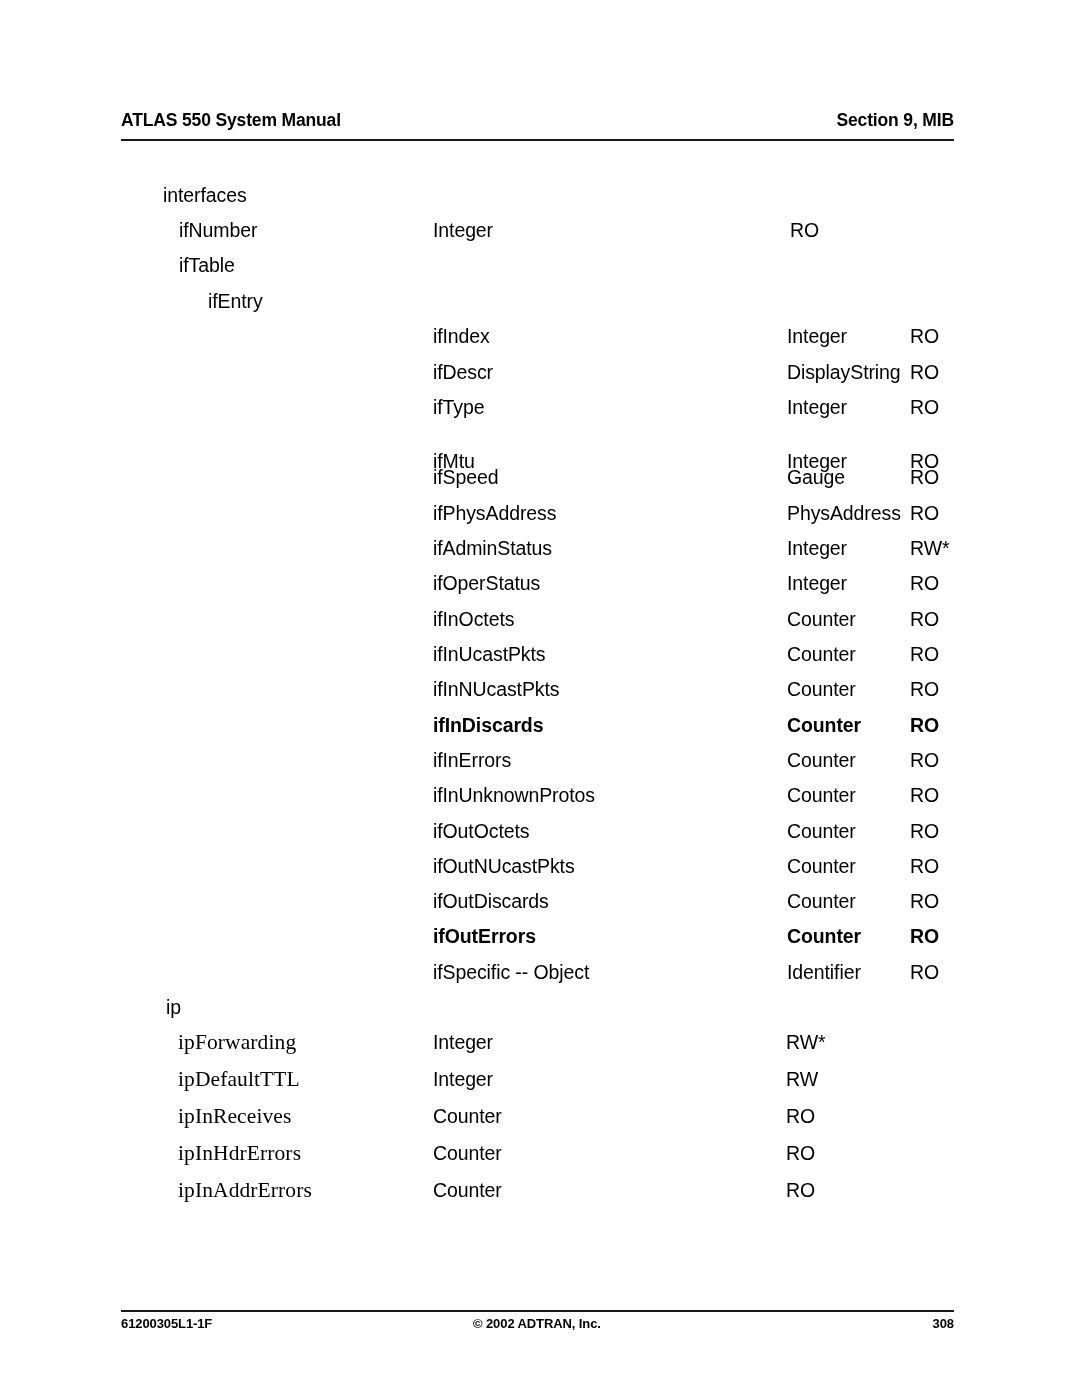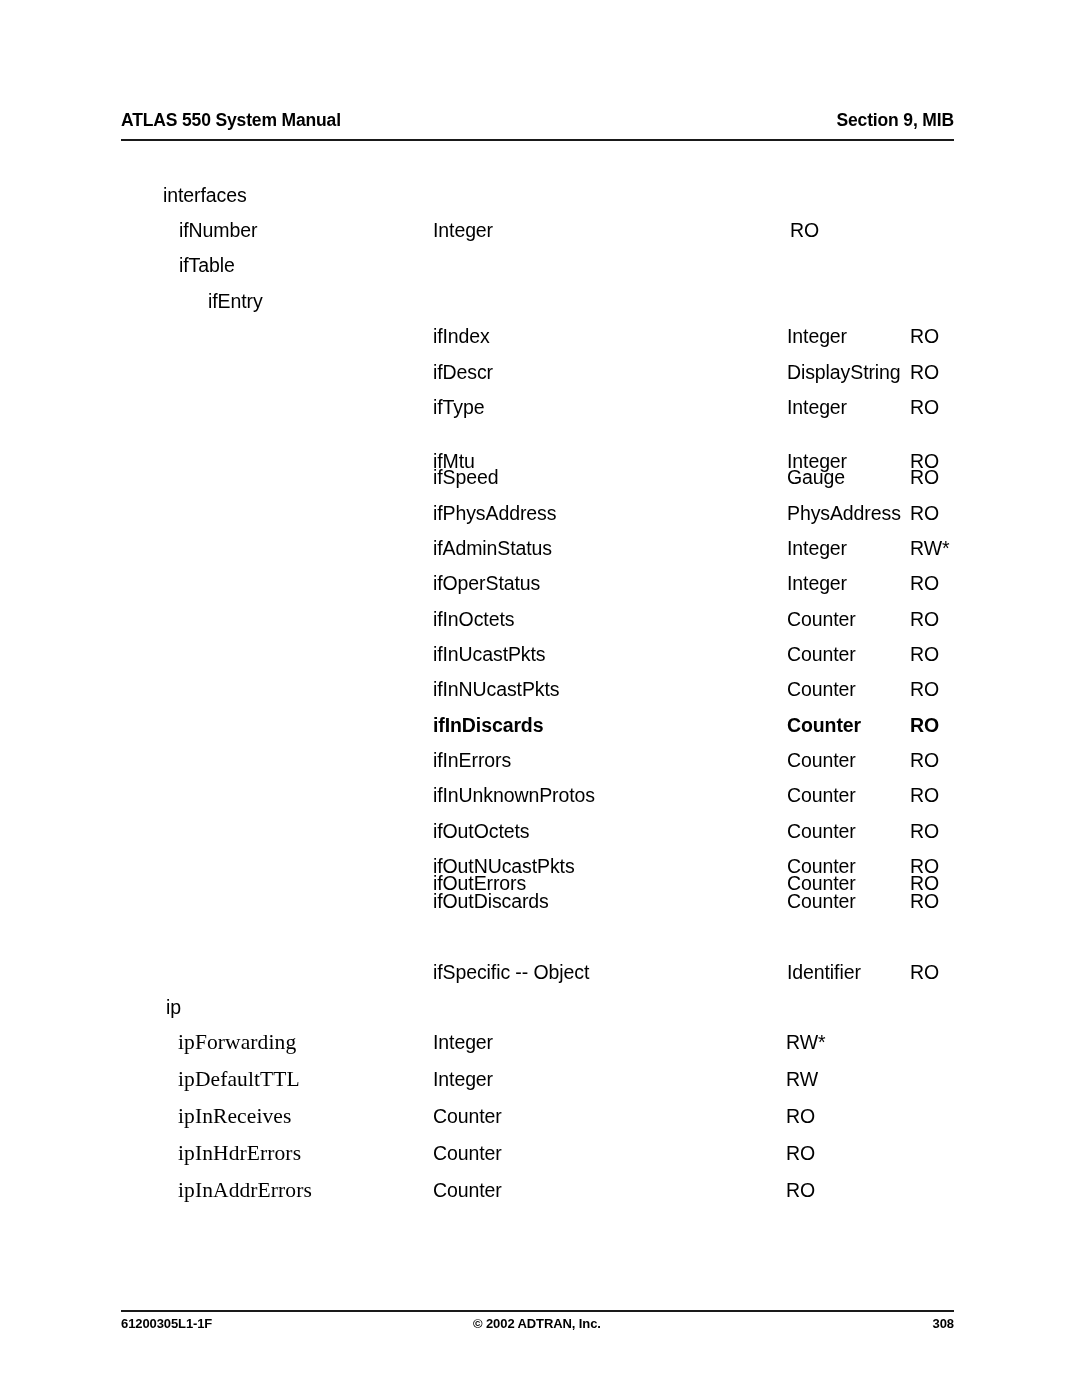--- a/index.html
+++ b/index.html
@@ -209,21 +209,21 @@
       <div class="row" style="top: 851px;">
         <span class="cell name" style="left: 433px;">ifOutNUcastPkts</span>
         <span class="cell type" style="left: 787px;">Counter</span>
         <span class="cell access" style="left: 910px;">RO</span>
       </div>
       <div class="row" style="top: 886px;">
         <span class="cell name" style="left: 433px;">ifOutDiscards</span>
         <span class="cell type" style="left: 787px;">Counter</span>
         <span class="cell access" style="left: 910px;">RO</span>
       </div>
-      <div class="row" style="top: 868px;">
+      <div class="row" style="top: 921px; font-weight: bold;">
         <span class="cell name" style="left: 433px;">ifOutErrors</span>
         <span class="cell type" style="left: 787px;">Counter</span>
         <span class="cell access" style="left: 910px;">RO</span>
       </div>
       <div class="row" style="top: 957px;">
         <span class="cell name" style="left: 433px;">ifSpecific -- Object</span>
         <span class="cell type" style="left: 787px;">Identifier</span>
         <span class="cell access" style="left: 910px;">RO</span>
       </div>
       <div class="row" style="top: 992px;">

